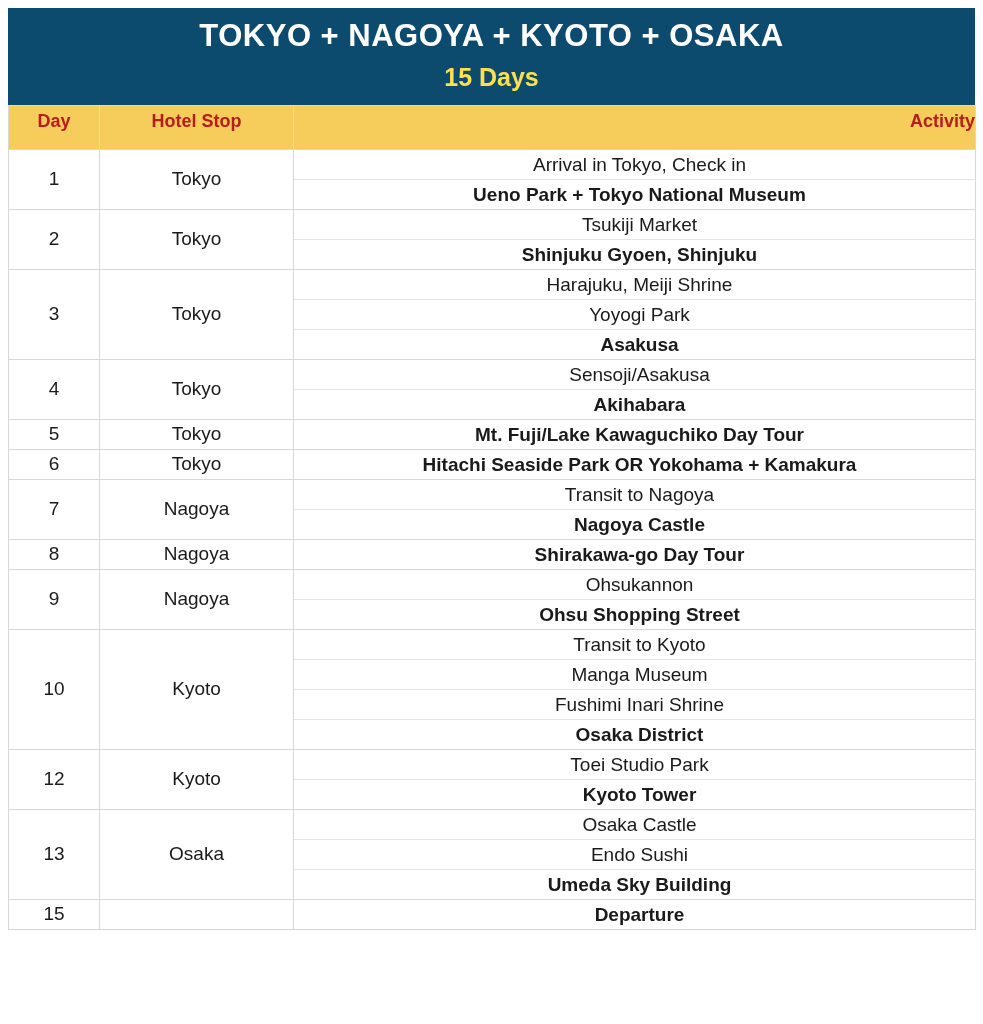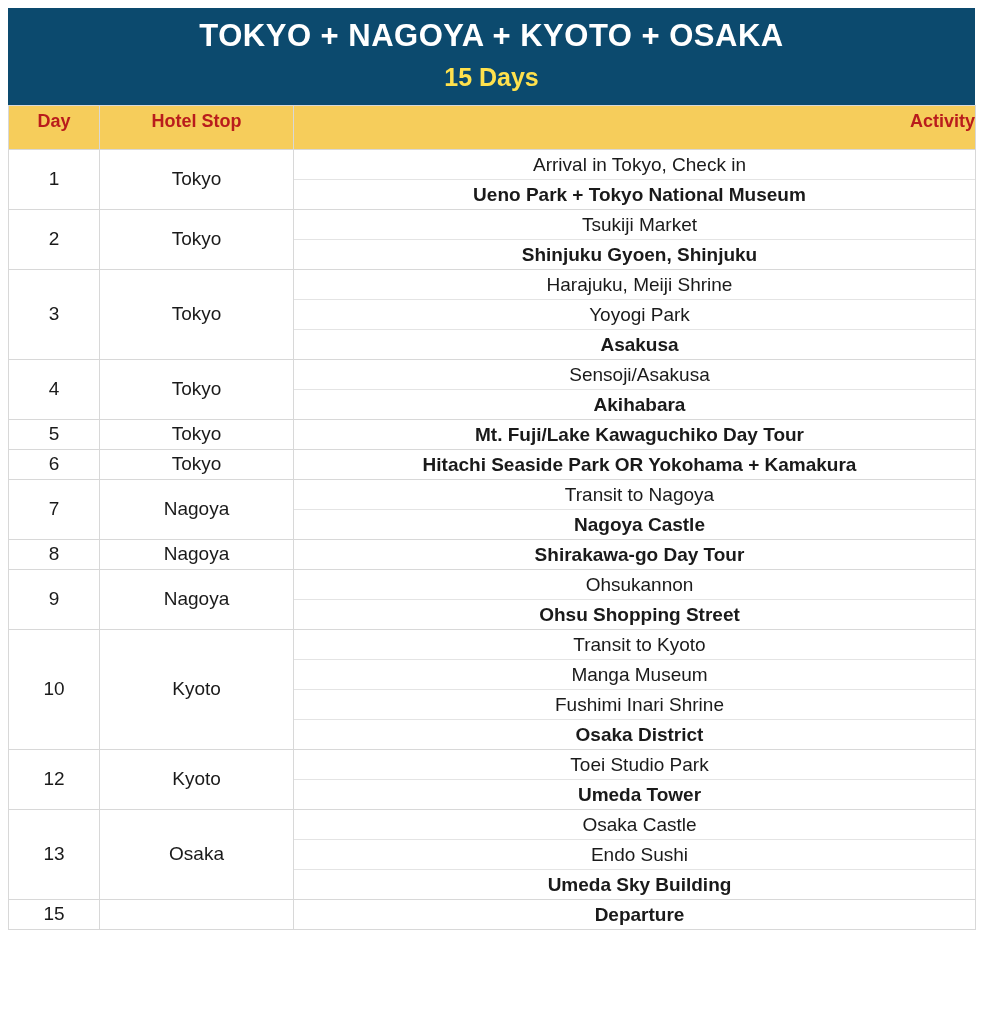--- a/index.html
+++ b/index.html
@@ -191,21 +191,21 @@
             <div class="act-line">Manga Museum</div>
             <div class="act-line">Fushimi Inari Shrine</div>
             <div class="act-line">Osaka District</div>
           </td>
         </tr>
         <tr>
           <td class="day-cell">12</td>
           <td class="hotel-cell">Kyoto</td>
           <td class="act-cell">
             <div class="act-line">Toei Studio Park</div>
-            <div class="act-line">Umeda Tower</div>
+            <div class="act-line">Kyoto Tower</div>
           </td>
         </tr>
         <tr>
           <td class="day-cell">13</td>
           <td class="hotel-cell">Osaka</td>
           <td class="act-cell">
             <div class="act-line">Osaka Castle</div>
             <div class="act-line">Endo Sushi</div>
             <div class="act-line">Umeda Sky Building</div>
           </td>

